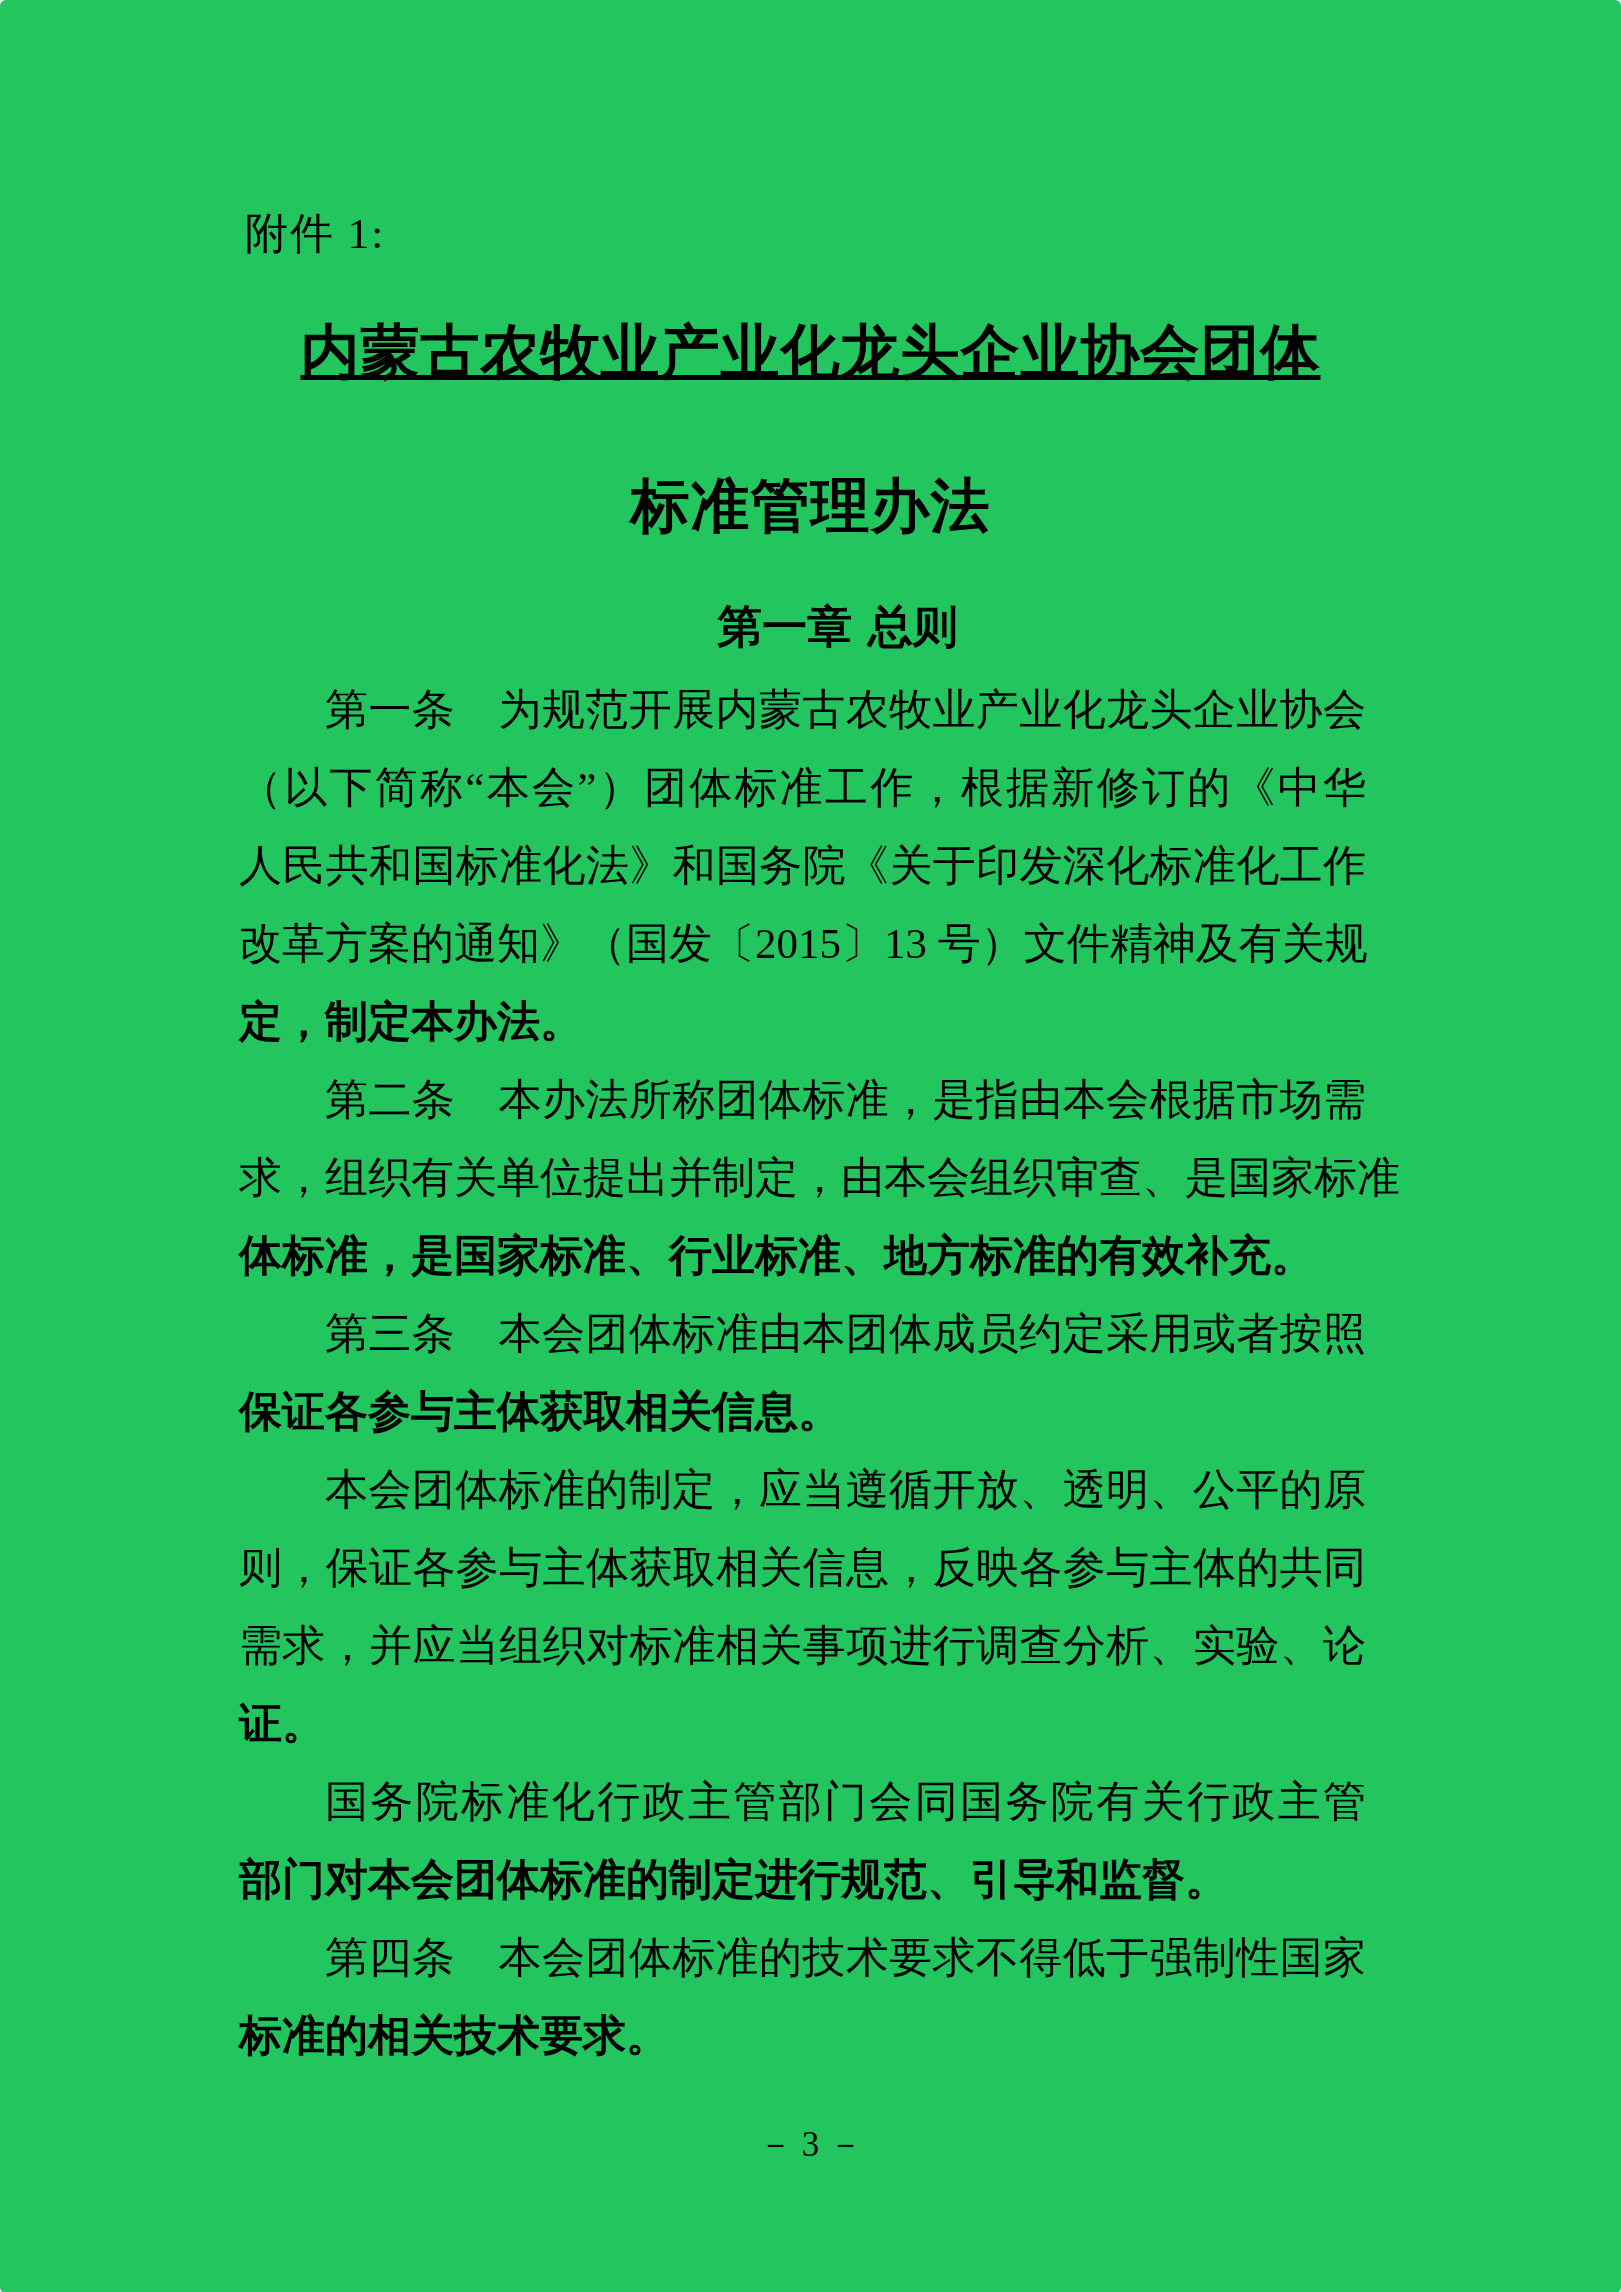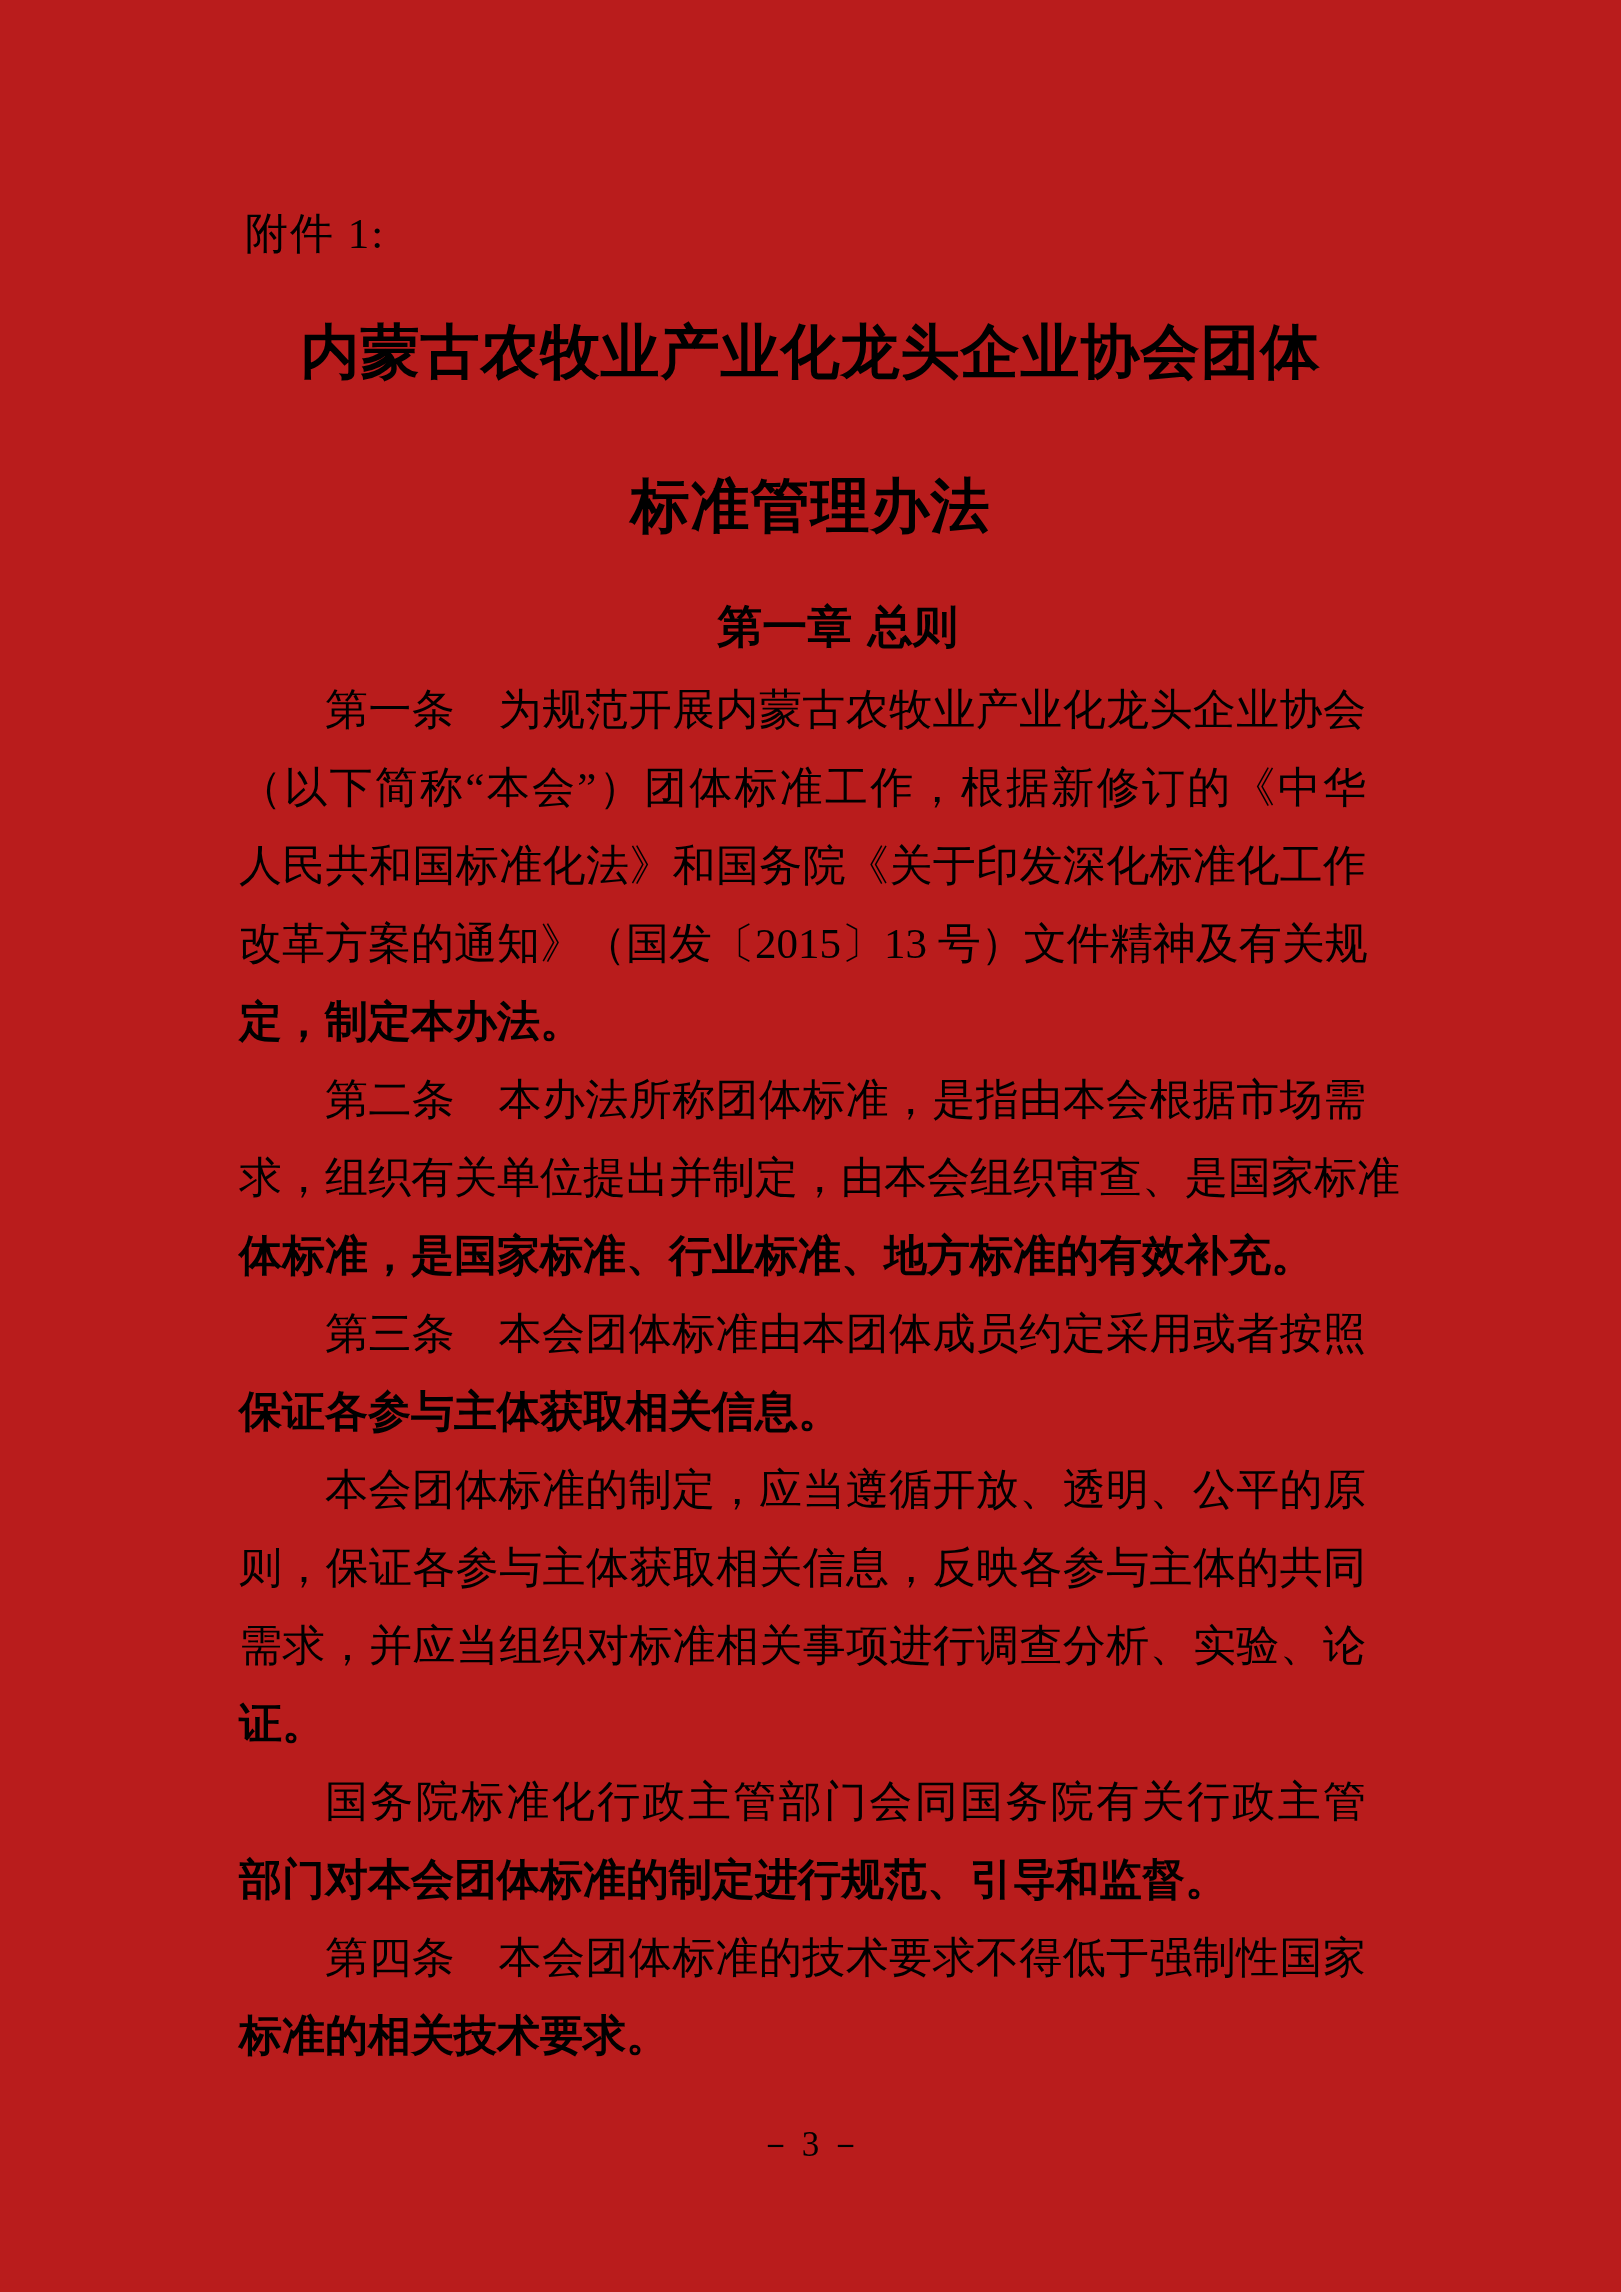--- a/index.html
+++ b/index.html
@@ -5,24 +5,25 @@
   html, body {
     margin: 0;
     padding: 0;
     background: #e8e8e8;
   }
   .page {
     position: relative;
     width: 1621px;
     height: 2293px;
     margin: 0 auto;
-    background: #b91c1c;
+    background: #22c55e;
     color: #000000;
     overflow: hidden;
     font-family: "Liberation Serif", "DejaVu Serif", serif;
+    border-radius: 6px;
   }
   .attachment {
     position: absolute;
     left: 245px;
     top: 210px;
     font-size: 43px;
     line-height: 47px;
     letter-spacing: 2px;
     font-family: "Liberation Serif", "DejaVu Serif", serif;
   }
@@ -31,21 +32,21 @@
     left: 0;
     width: 1621px;
     margin: 0;
     text-align: center;
     font-size: 59px;
     line-height: 67px;
     font-weight: bold;
     letter-spacing: 1px;
     font-family: "DejaVu Serif", "Liberation Serif", serif;
   }
-  .doc-title.line1 { top: 318px; }
+  .doc-title.line1 { top: 318px; text-decoration: underline; }
   .doc-title.line2 { top: 472px; }
   .chapter {
     position: absolute;
     left: 0;
     top: 602px;
     width: 1621px;
     margin: 0;
     text-align: center;
     font-size: 45px;
     line-height: 49px;

